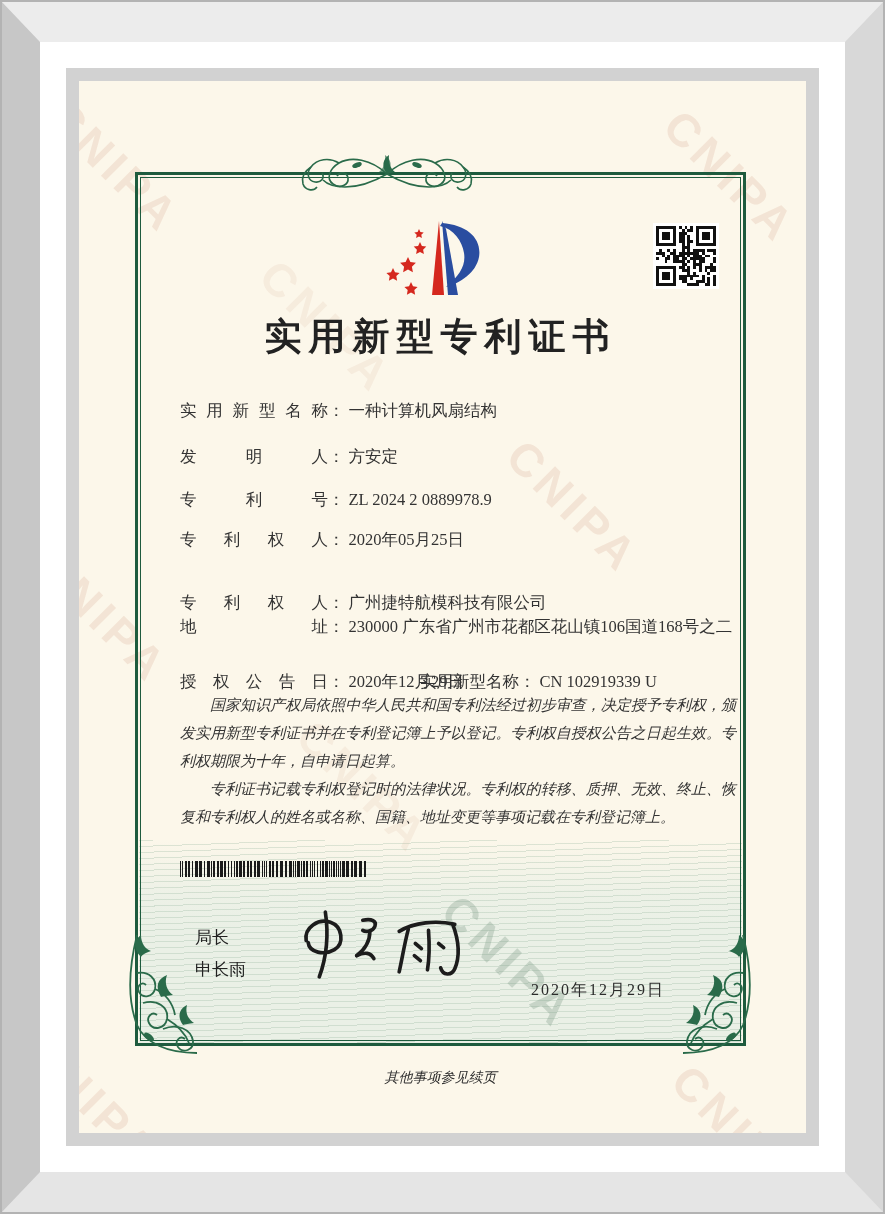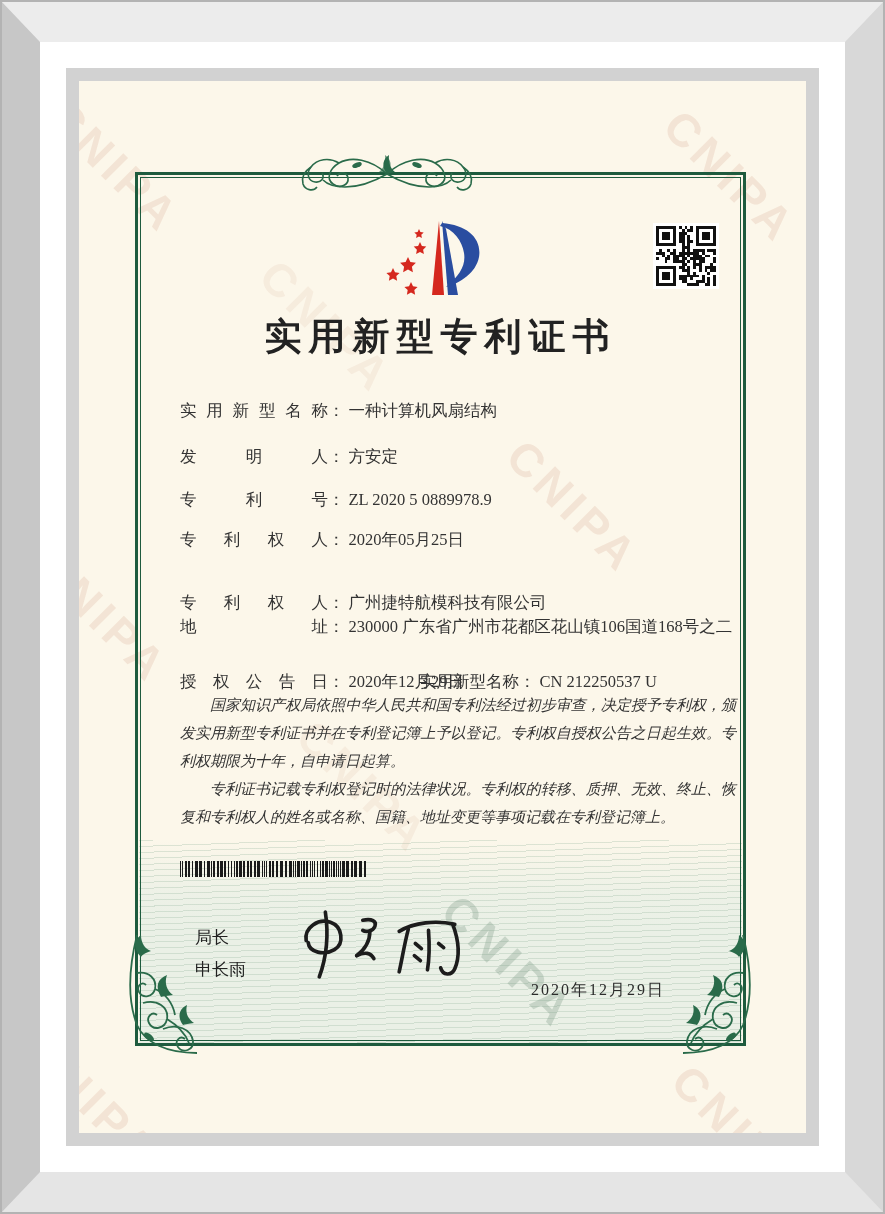--- a/index.html
+++ b/index.html
@@ -344,35 +344,35 @@
 
           <h1 class="title">实用新型专利证书</h1>
 
           <div class="row" style="top:365px;">
             <span class="flabel">发明人</span><span class="colon">：</span><span>方安定</span>
           </div>
           <div class="row" style="top:319px;">
             <span class="flabel">实用新型名称</span><span class="colon">：</span><span>一种计算机风扇结构</span>
           </div>
           <div class="row" style="top:408px;">
-            <span class="flabel">专利号</span><span class="colon">：</span><span>ZL 2020 5 0889978.9</span>
+            <span class="flabel">专利号</span><span class="colon">：</span><span>ZL 2024 2 0889978.9</span>
           </div>
           <div class="row" style="top:448px;">
             <span class="flabel">专利权人</span><span class="colon">：</span><span>2020年05月25日</span>
           </div>
           <div class="row" style="top:511px;font-family:Liberation Serif, serif;">
             <span class="flabel">专利权人</span><span class="colon">：</span><span>广州捷特航模科技有限公司</span>
           </div>
           <div class="row" style="top:535px;">
             <span class="flabel">地址</span><span class="colon">：</span><span>230000 广东省广州市花都区花山镇106国道168号之二</span>
           </div>
           <div class="row" style="top:590px;">
             <span class="flabel">授权公告日</span><span class="colon">：</span><span>2020年12月29日</span>
             <span class="grant-pair">
-              <span>实用新型名称</span><span class="colon">：</span><span>CN 212250537 U</span>
+              <span>实用新型名称</span><span class="colon">：</span><span>CN 102919339 U</span>
             </span>
           </div>
 
           <div class="bodytext">
             <p>国家知识产权局依照中华人民共和国专利法经过初步审查，决定授予专利权，颁发实用新型专利证书并在专利登记簿上予以登记。专利权自授权公告之日起生效。专利权期限为十年，自申请日起算。</p>
             <p>专利证书记载专利权登记时的法律状况。专利权的转移、质押、无效、终止、恢复和专利权人的姓名或名称、国籍、地址变更等事项记载在专利登记簿上。</p>
           </div>
 
           <div class="barcode" id="barcode">
               <i style="width:1px;background:#1a1a1a;"></i>
@@ -507,18 +507,19 @@
               <path d="M115,25 C111,40 109,54 106,67"></path>
               <path d="M159,20 C165,36 166,52 161,64 C158,71 149,71 147,63"></path>
               <path d="M135,26 C136,40 136,53 134,65"></path>
               <path d="M122,39 L128,44"></path>
               <path d="M121,51 L127,56"></path>
               <path d="M145,39 L150,43"></path>
             </g>
           </svg>
 
           <div class="issue-date">2020年12月29日</div>
+          <div class="footer-note">其他事项参见续页</div>
 
         </div>
       </div>
     </div>
   </div>
 </div>
 
 </body></html>

